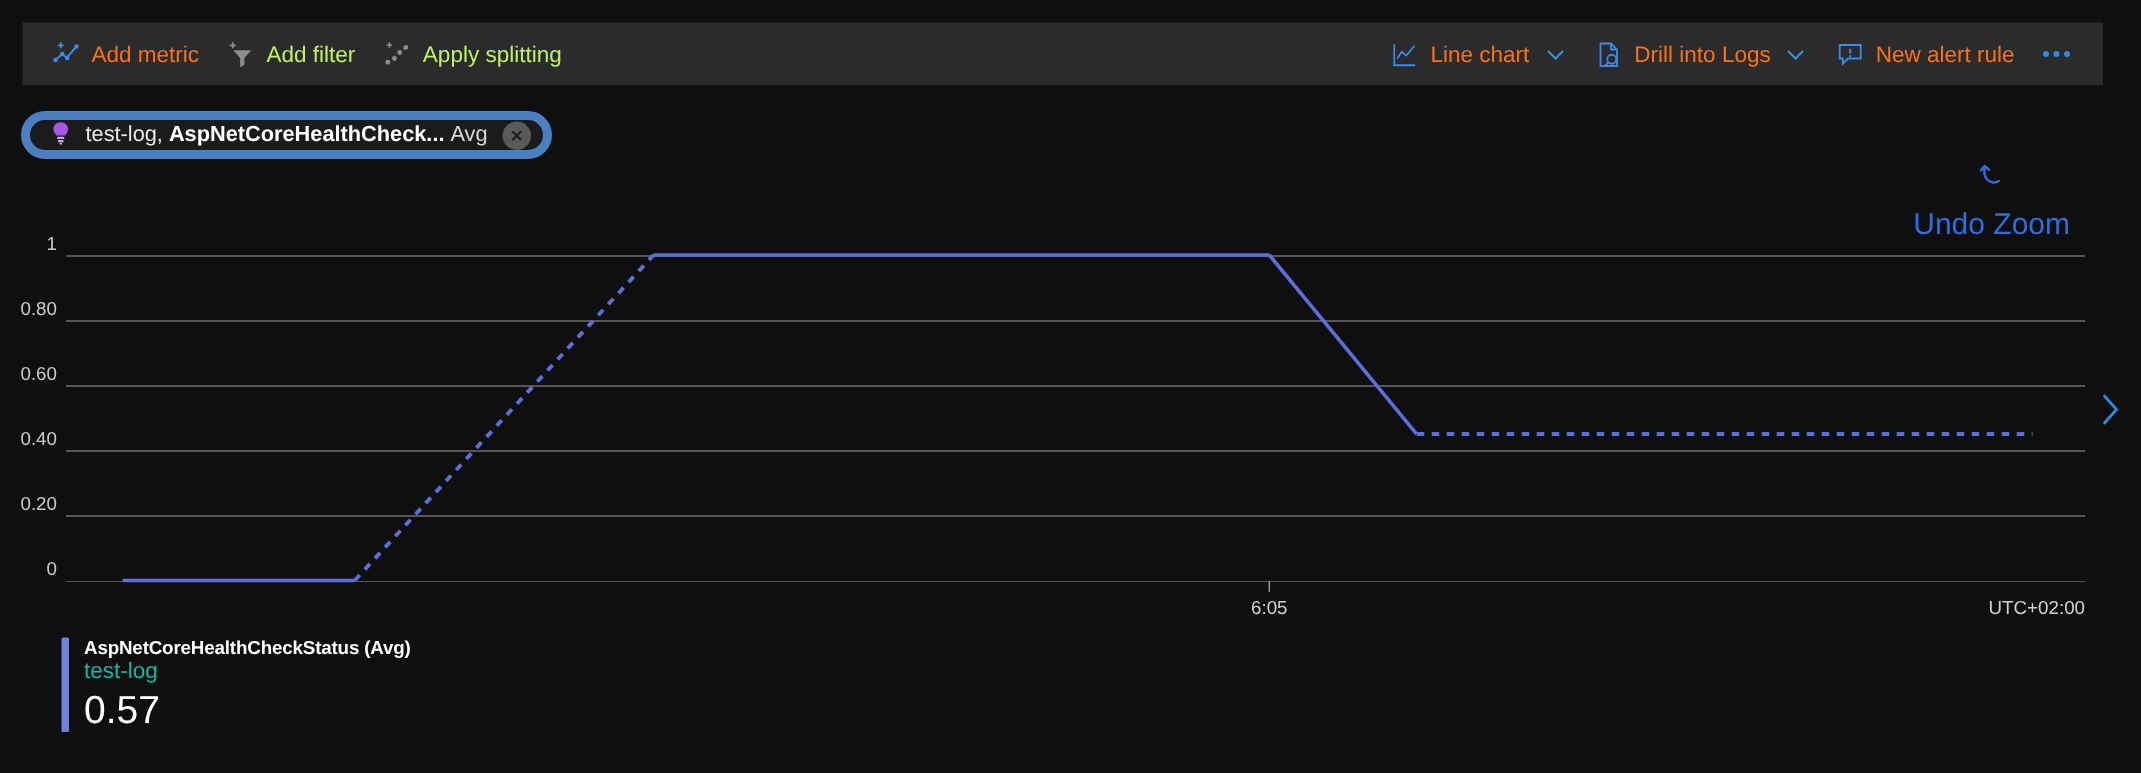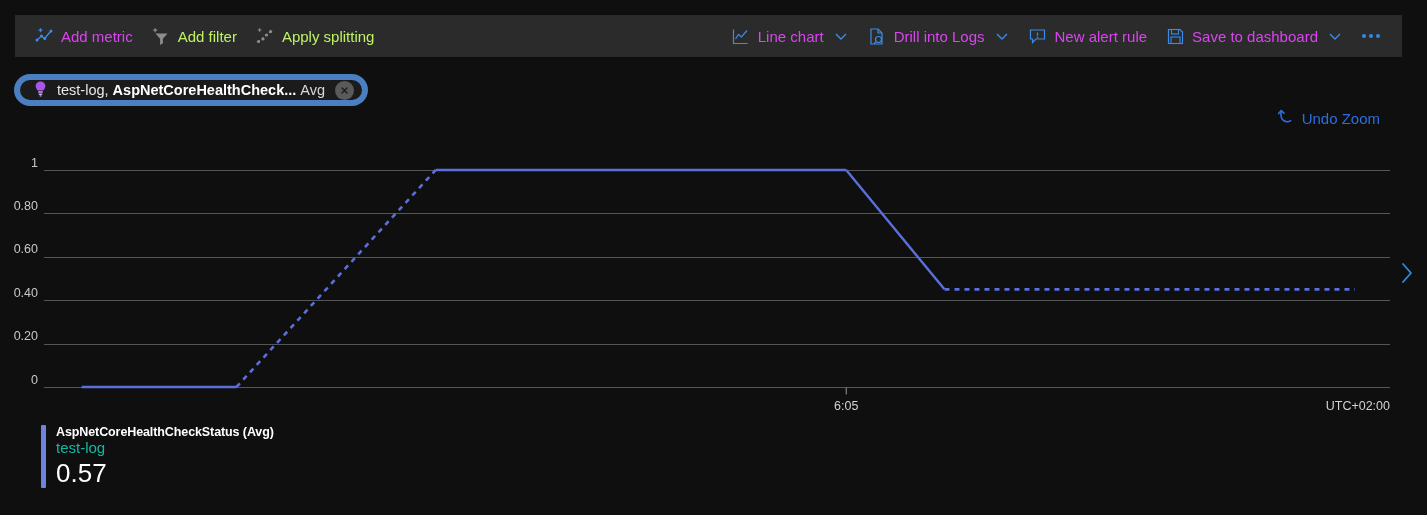--- a/index.html
+++ b/index.html
@@ -31,21 +31,21 @@
   .tb-left { display: flex; align-items: center; padding-left: 10px; }
   .tb-right { display: flex; align-items: center; margin-left: auto; padding-right: 12px; }
 
   .tb-btn {
     display: flex;
     align-items: center;
     gap: 7px;
     height: 30px;
     padding: 0 9px;
     font-size: 15px;
-    color: #d946ef;
+    color: #f97316;
     cursor: pointer;
     white-space: nowrap;
     user-select: none;
   }
   .tb-btn.disabled { color: #bef264; cursor: default; }
   .tb-btn .ico { display: flex; align-items: center; justify-content: center; width: 20px; height: 20px; flex: 0 0 20px; }
   .tb-btn .ico svg { display: block; }
   .tb-btn.disabled .ico svg { stroke: #8d8d8d; fill: none; }
   .tb-btn.disabled .ico svg .fillpart { fill: #8d8d8d; stroke: none; }
 
@@ -88,23 +88,24 @@
 
   
   #undo-zoom {
     position: absolute;
     right: 47px;
     top: 108px;
     display: flex;
     align-items: center;
     gap: 7px;
     color: #2e6ddf;
-    font-size: 15px;
+    font-size: 20px;
     cursor: pointer;
     user-select: none;
+    flex-direction: column;
   }
 
   
   #chart {
     position: absolute;
     left: 0;
     top: 140px;
     width: 1427px;
     height: 285px;
   }
@@ -230,35 +231,20 @@
       <span class="ico">
         <svg width="19" height="19" viewBox="0 0 19 19">
           <path d="M2.5 3 h14 v9 h-8.5 l-3.5 3.5 v-3.5 h-2 z" fill="none" stroke="#3b8ce8" stroke-width="1.2"></path>
           <path d="M9.5 5.5 v3.2" stroke="#3b8ce8" stroke-width="1.3"></path>
           <circle cx="9.5" cy="10.4" r="0.8" fill="#3b8ce8"></circle>
         </svg>
       </span>
       <span>New alert rule</span>
     </div>
 
-    <div class="tb-btn">
-      <span class="ico">
-        <svg width="19" height="19" viewBox="0 0 19 19">
-          <path d="M2.5 2.5 h11.5 l2.5 2.5 v11.5 h-14 z" fill="none" stroke="#3b8ce8" stroke-width="1.2"></path>
-          <rect x="5.5" y="2.5" width="7" height="4.5" fill="none" stroke="#3b8ce8" stroke-width="1.1"></rect>
-          <rect x="5" y="10" width="9" height="6.5" fill="none" stroke="#3b8ce8" stroke-width="1.1"></rect>
-        </svg>
-      </span>
-      <span>Save to dashboard</span>
-      <span class="caret">
-        <svg width="16" height="16" viewBox="0 0 16 16">
-            <polyline points="3,6 8,11 13,6" fill="none" stroke="#3b8ce8" stroke-width="1.4"></polyline>
-          </svg>
-      </span>
-    </div>
 
     <div class="ellipsis-btn">
       <i></i>
       <i></i>
       <i></i>
     </div>
 
   </div>
 </div>
 

